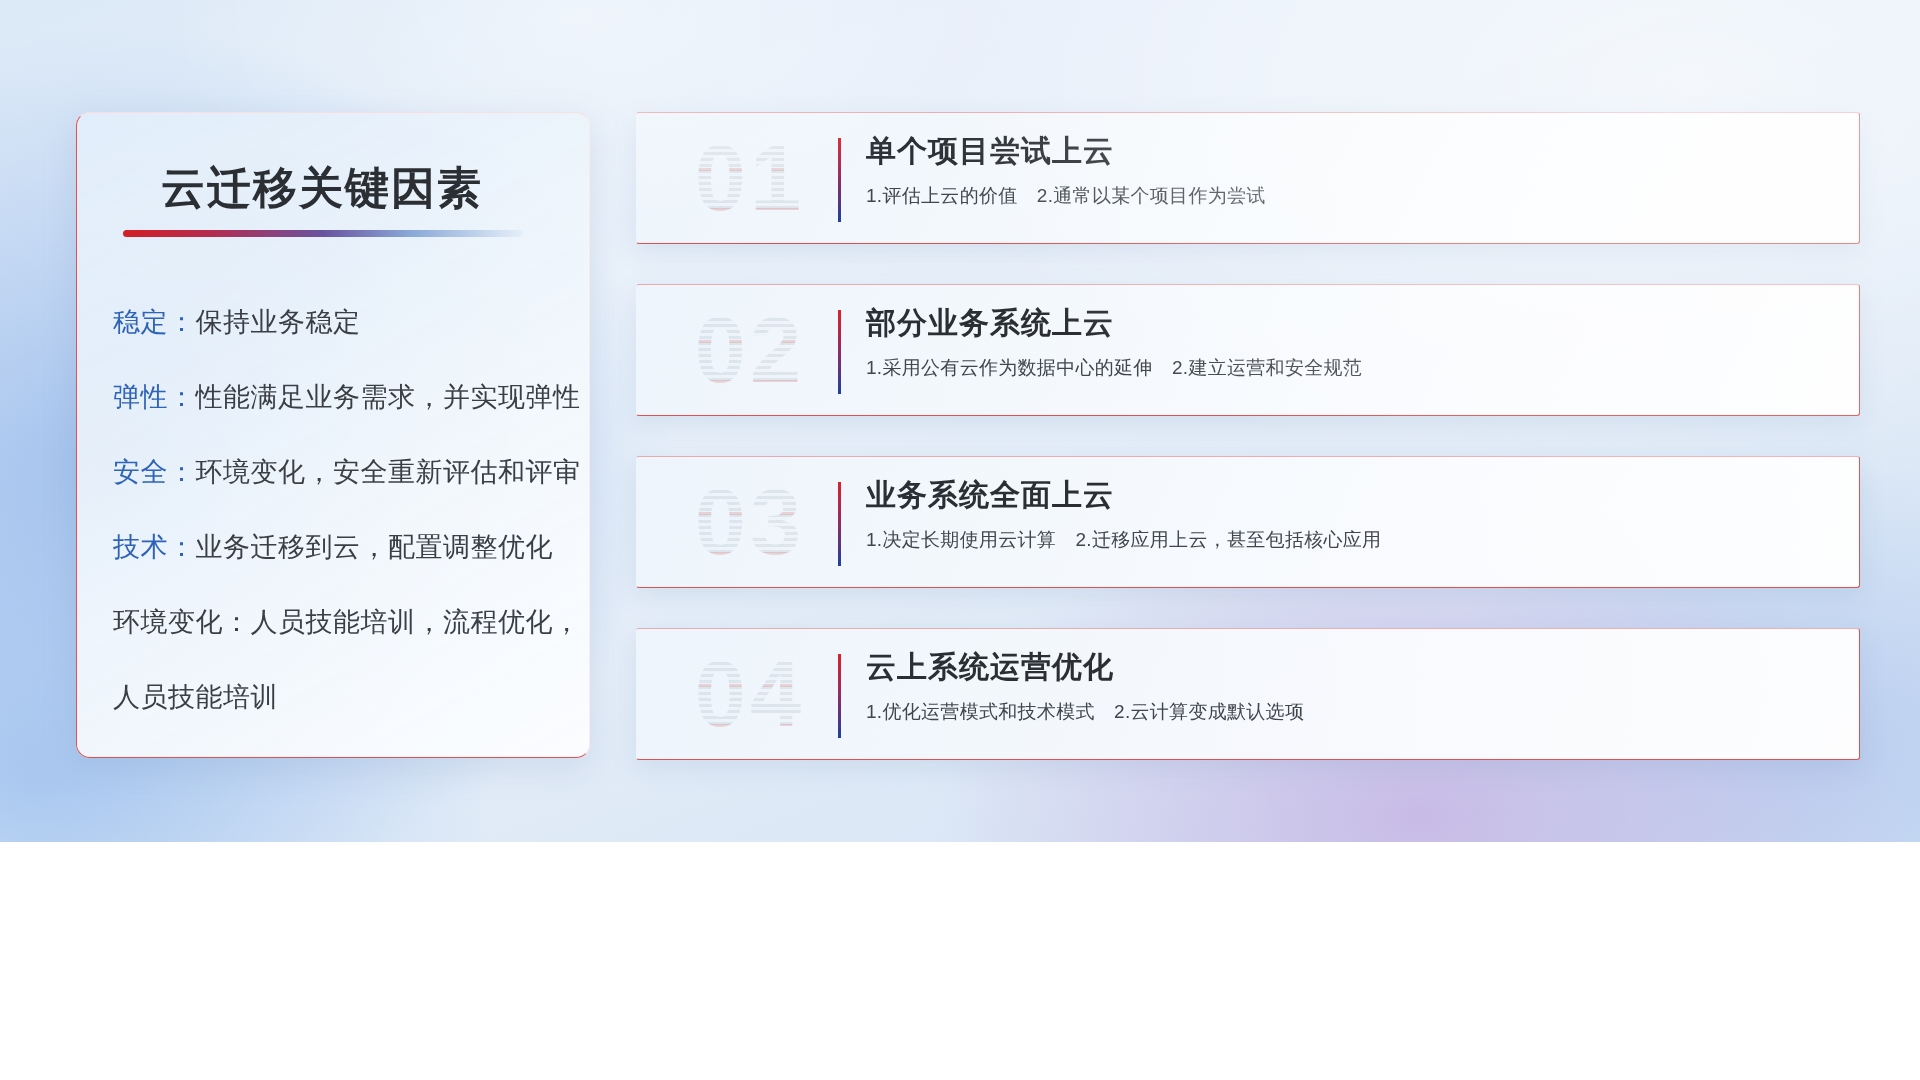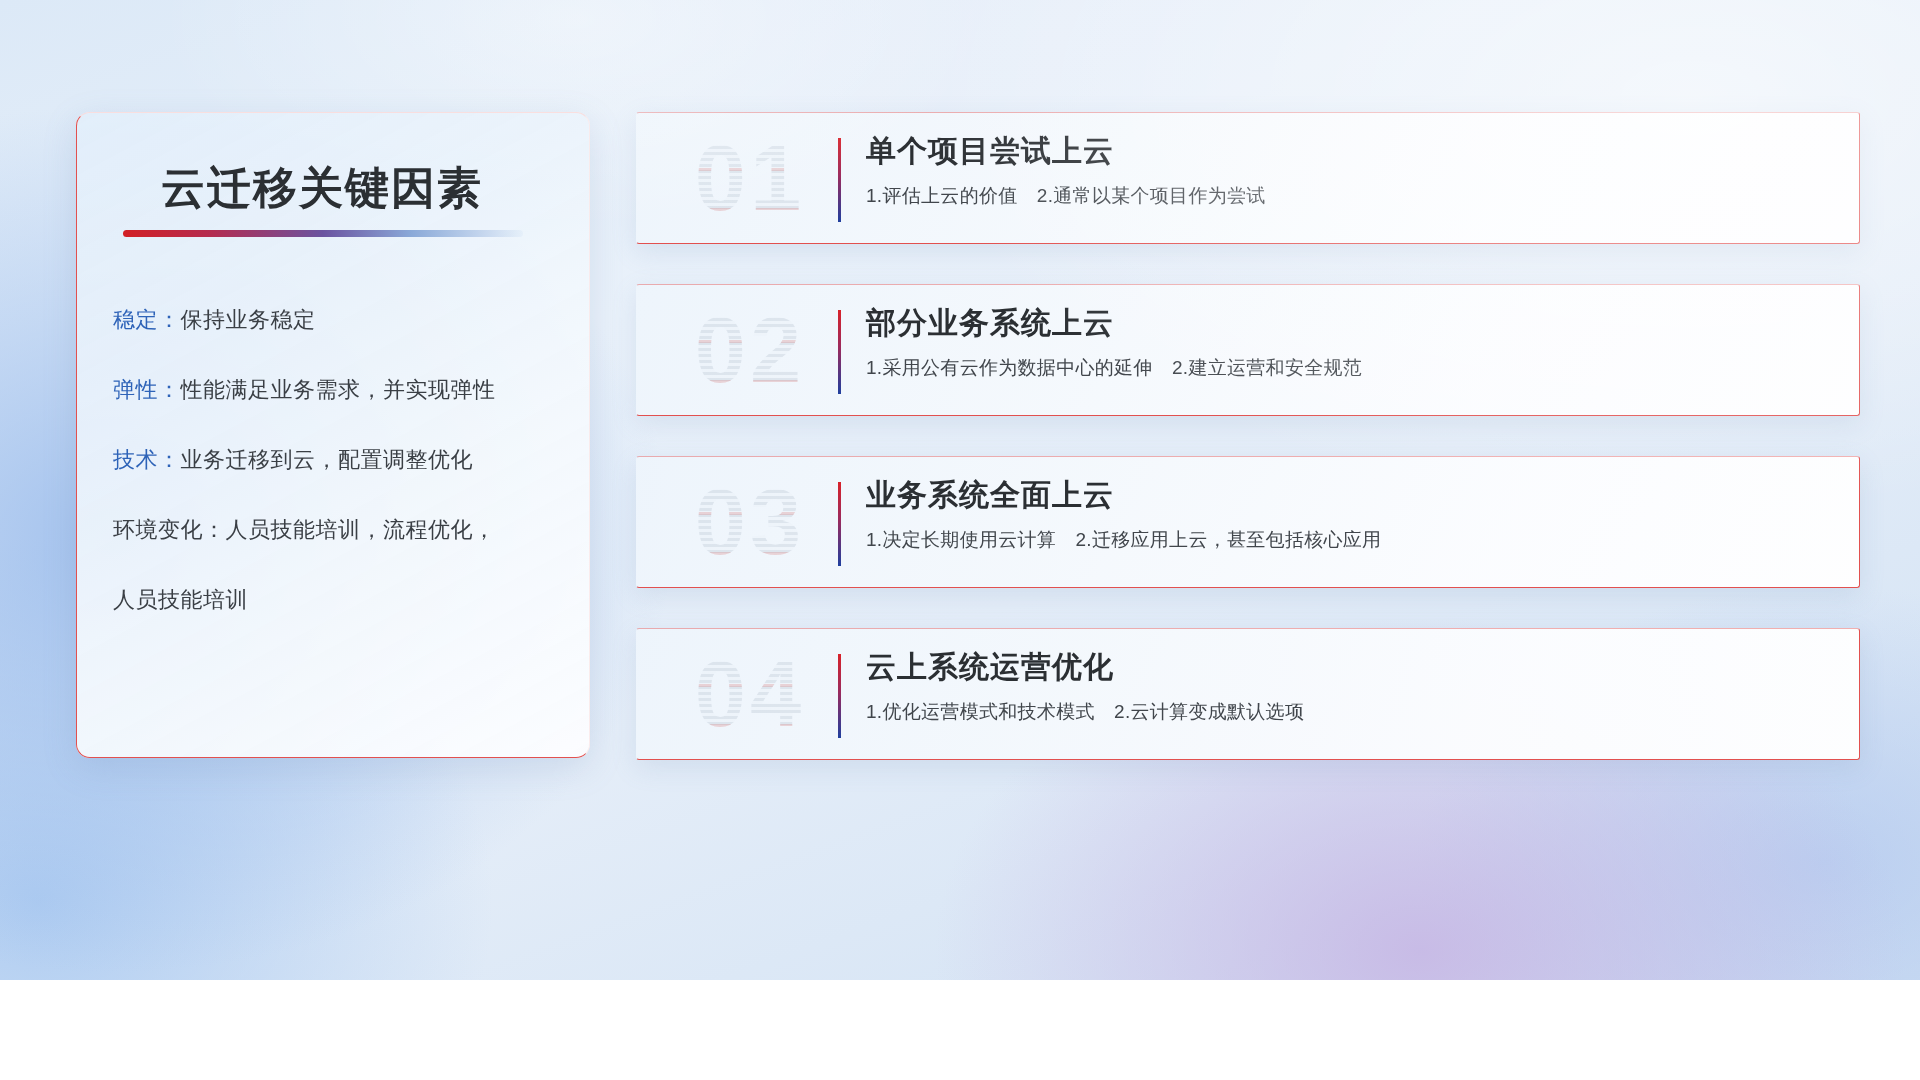--- a/index.html
+++ b/index.html
@@ -7,21 +7,21 @@
     padding: 0;
     width: 1920px;
     height: 1080px;
     overflow: hidden;
     font-family: "Liberation Sans", "DejaVu Sans", sans-serif;
   }
 
   #slide {
     position: relative;
     width: 1920px;
-    height: 980px;
+    height: 842px;
     background:
       radial-gradient(ellipse 900px 700px at 6% 55%, rgba(150,185,235,0.85) 0%, rgba(150,185,235,0) 62%),
       radial-gradient(ellipse 700px 560px at 2% 92%, rgba(168,200,240,0.9) 0%, rgba(168,200,240,0) 65%),
       radial-gradient(ellipse 760px 520px at 74% 97%, rgba(196,176,226,0.78) 0%, rgba(196,176,226,0) 64%),
       radial-gradient(ellipse 620px 420px at 95% 88%, rgba(176,198,238,0.7) 0%, rgba(176,198,238,0) 66%),
       radial-gradient(ellipse 900px 520px at 55% 4%, rgba(233,240,250,0.95) 0%, rgba(233,240,250,0) 70%),
       linear-gradient(160deg, #dce9f7 0%, #e9f1fa 32%, #e4edf8 58%, #cfe0f3 100%);
     overflow: hidden;
   }
 
@@ -89,21 +89,21 @@
     background: linear-gradient(90deg, #d21f25 0%, #b42c50 22%, #6a53a0 50%, #8aa9d8 72%, rgba(190,214,240,0.15) 100%);
   }
 
   .factor-list {
     position: absolute;
     left: 36px;
     top: 196px;
     right: 26px;
   }
   .factor-row {
-    font-size: 22px;
+    font-size: 27px;
     line-height: 1.0;
     margin-bottom: 48px;
     color: #3a3f45;
     white-space: nowrap;
     letter-spacing: 0.5px;
   }
   .factor-row:last-child { margin-bottom: 16px; }
   .factor-label { color: #2e63b8; }
   .factor-label.plain { color: #3a3f45; }
   .factor-text { color: #3a3f45; }
@@ -224,20 +224,23 @@
     <div class="left-title-underline"></div>
 
     <div class="factor-list">
       <div class="factor-row">
         <span class="factor-label">稳定：</span><span class="factor-text">保持业务稳定</span>
       </div>
       <div class="factor-row">
         <span class="factor-label">弹性：</span><span class="factor-text">性能满足业务需求，并实现弹性</span>
       </div>
       <div class="factor-row">
+        <span class="factor-label">安全：</span><span class="factor-text">环境变化，安全重新评估和评审</span>
+      </div>
+      <div class="factor-row">
         <span class="factor-label">技术：</span><span class="factor-text">业务迁移到云，配置调整优化</span>
       </div>
       <div class="factor-row">
         <span class="factor-label plain">环境变化：</span><span class="factor-text">人员技能培训，流程优化，</span>
       </div>
       <div class="factor-row">
         <span class="factor-label plain"></span><span class="factor-text">人员技能培训</span>
       </div>
     </div>
   </div>

